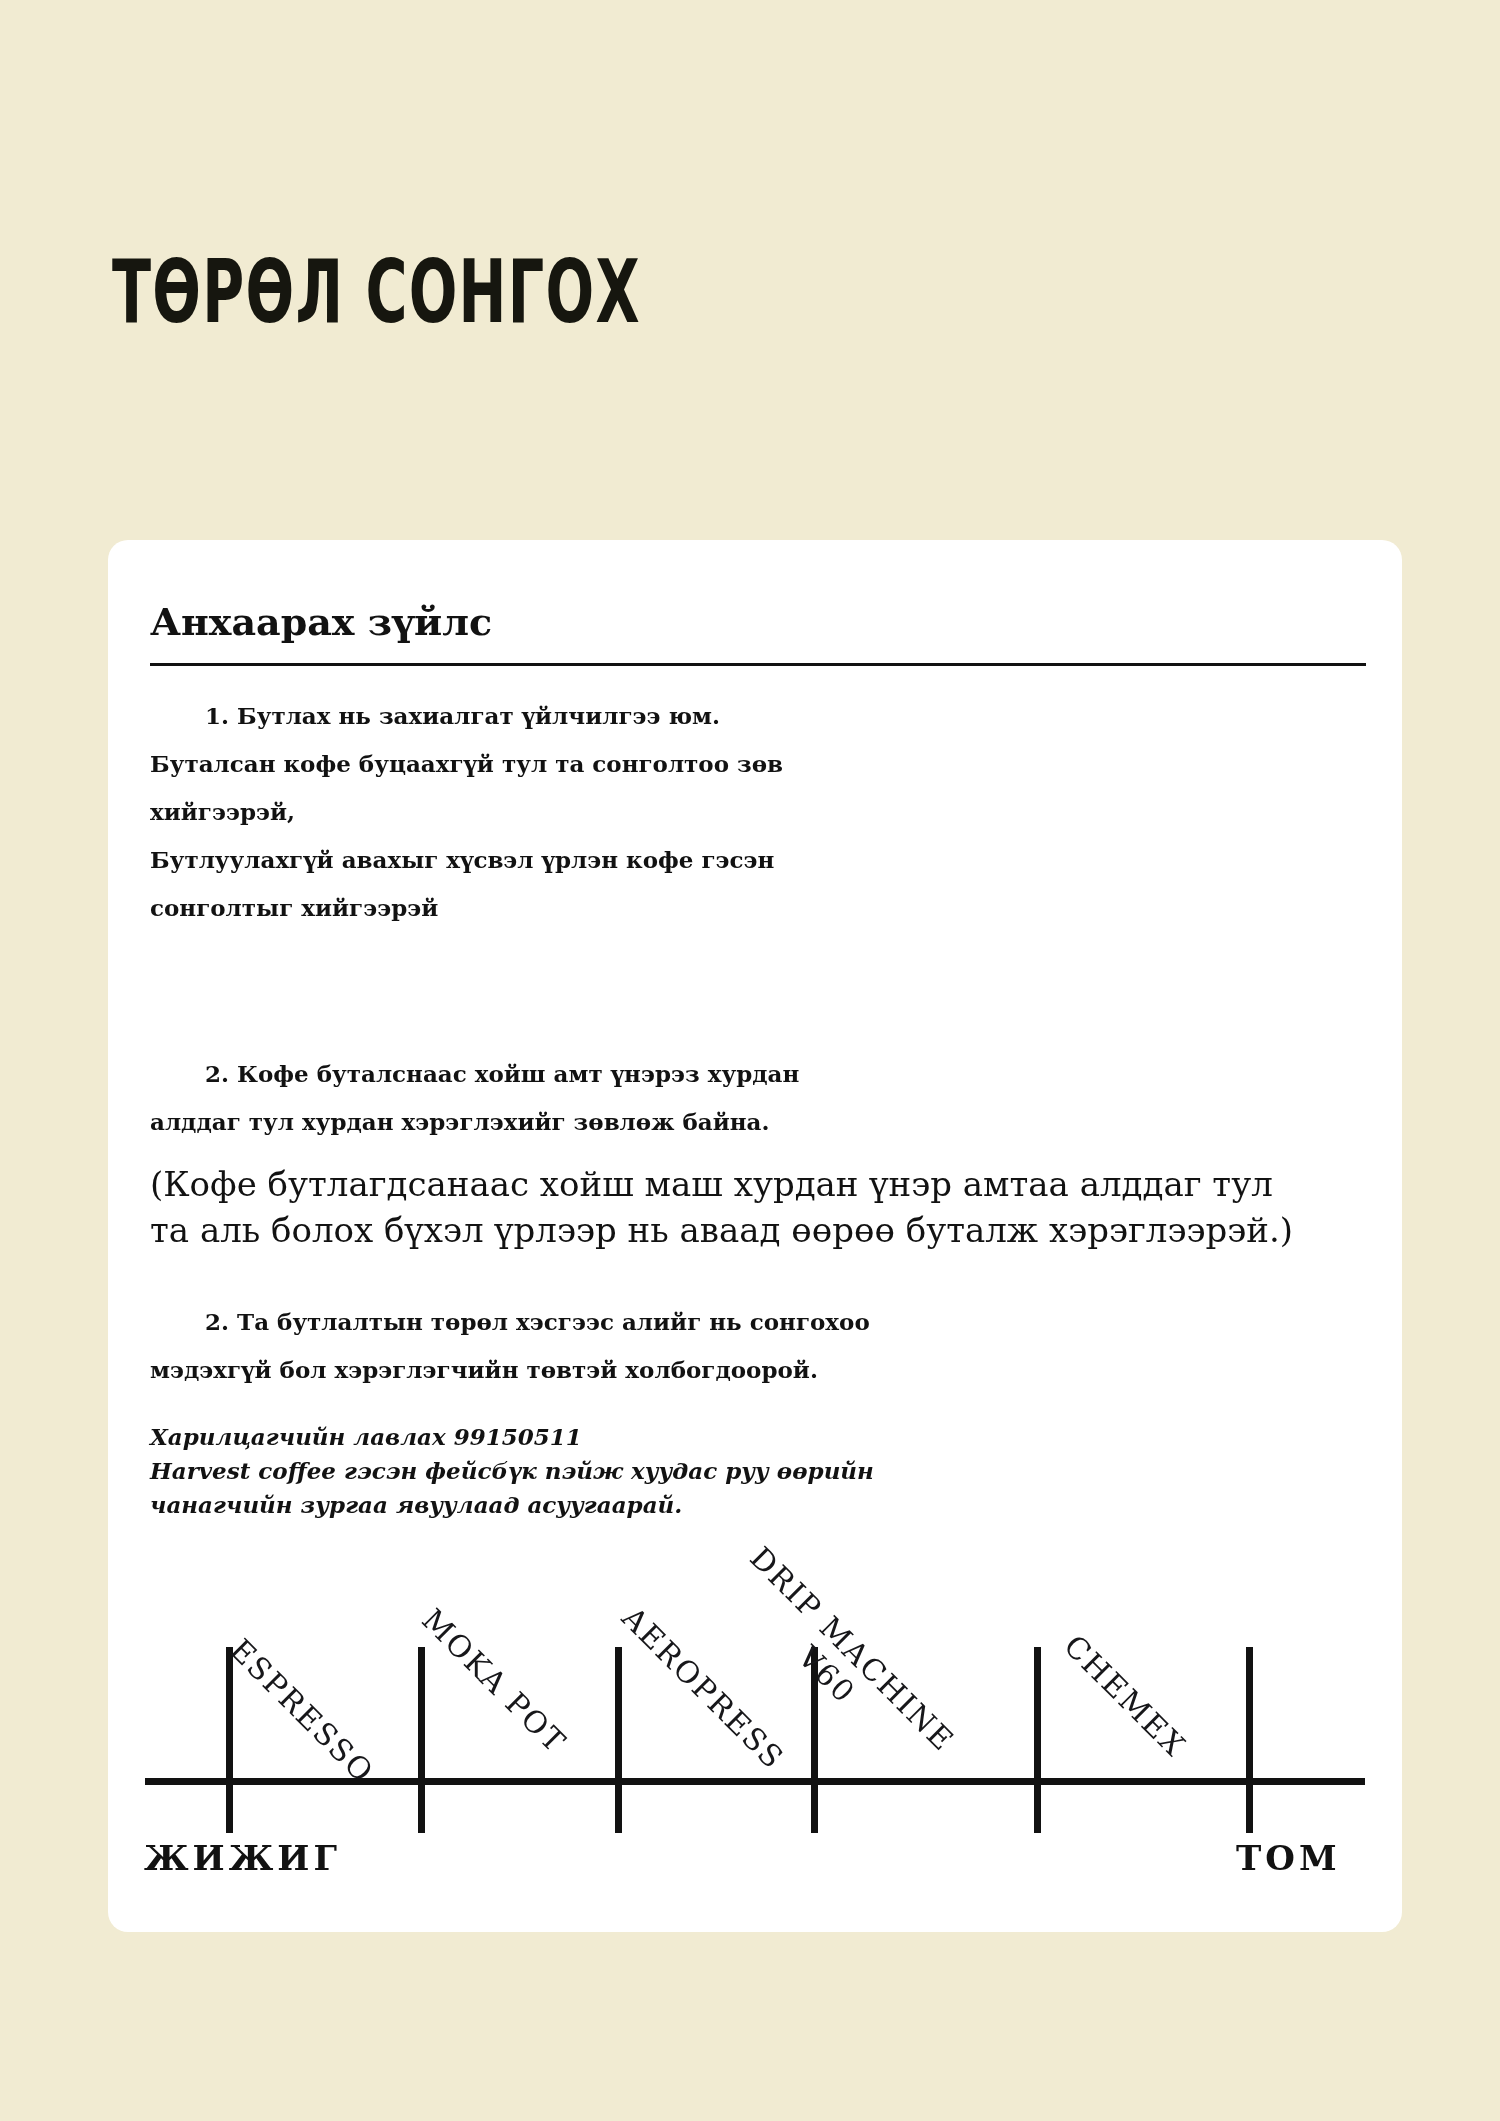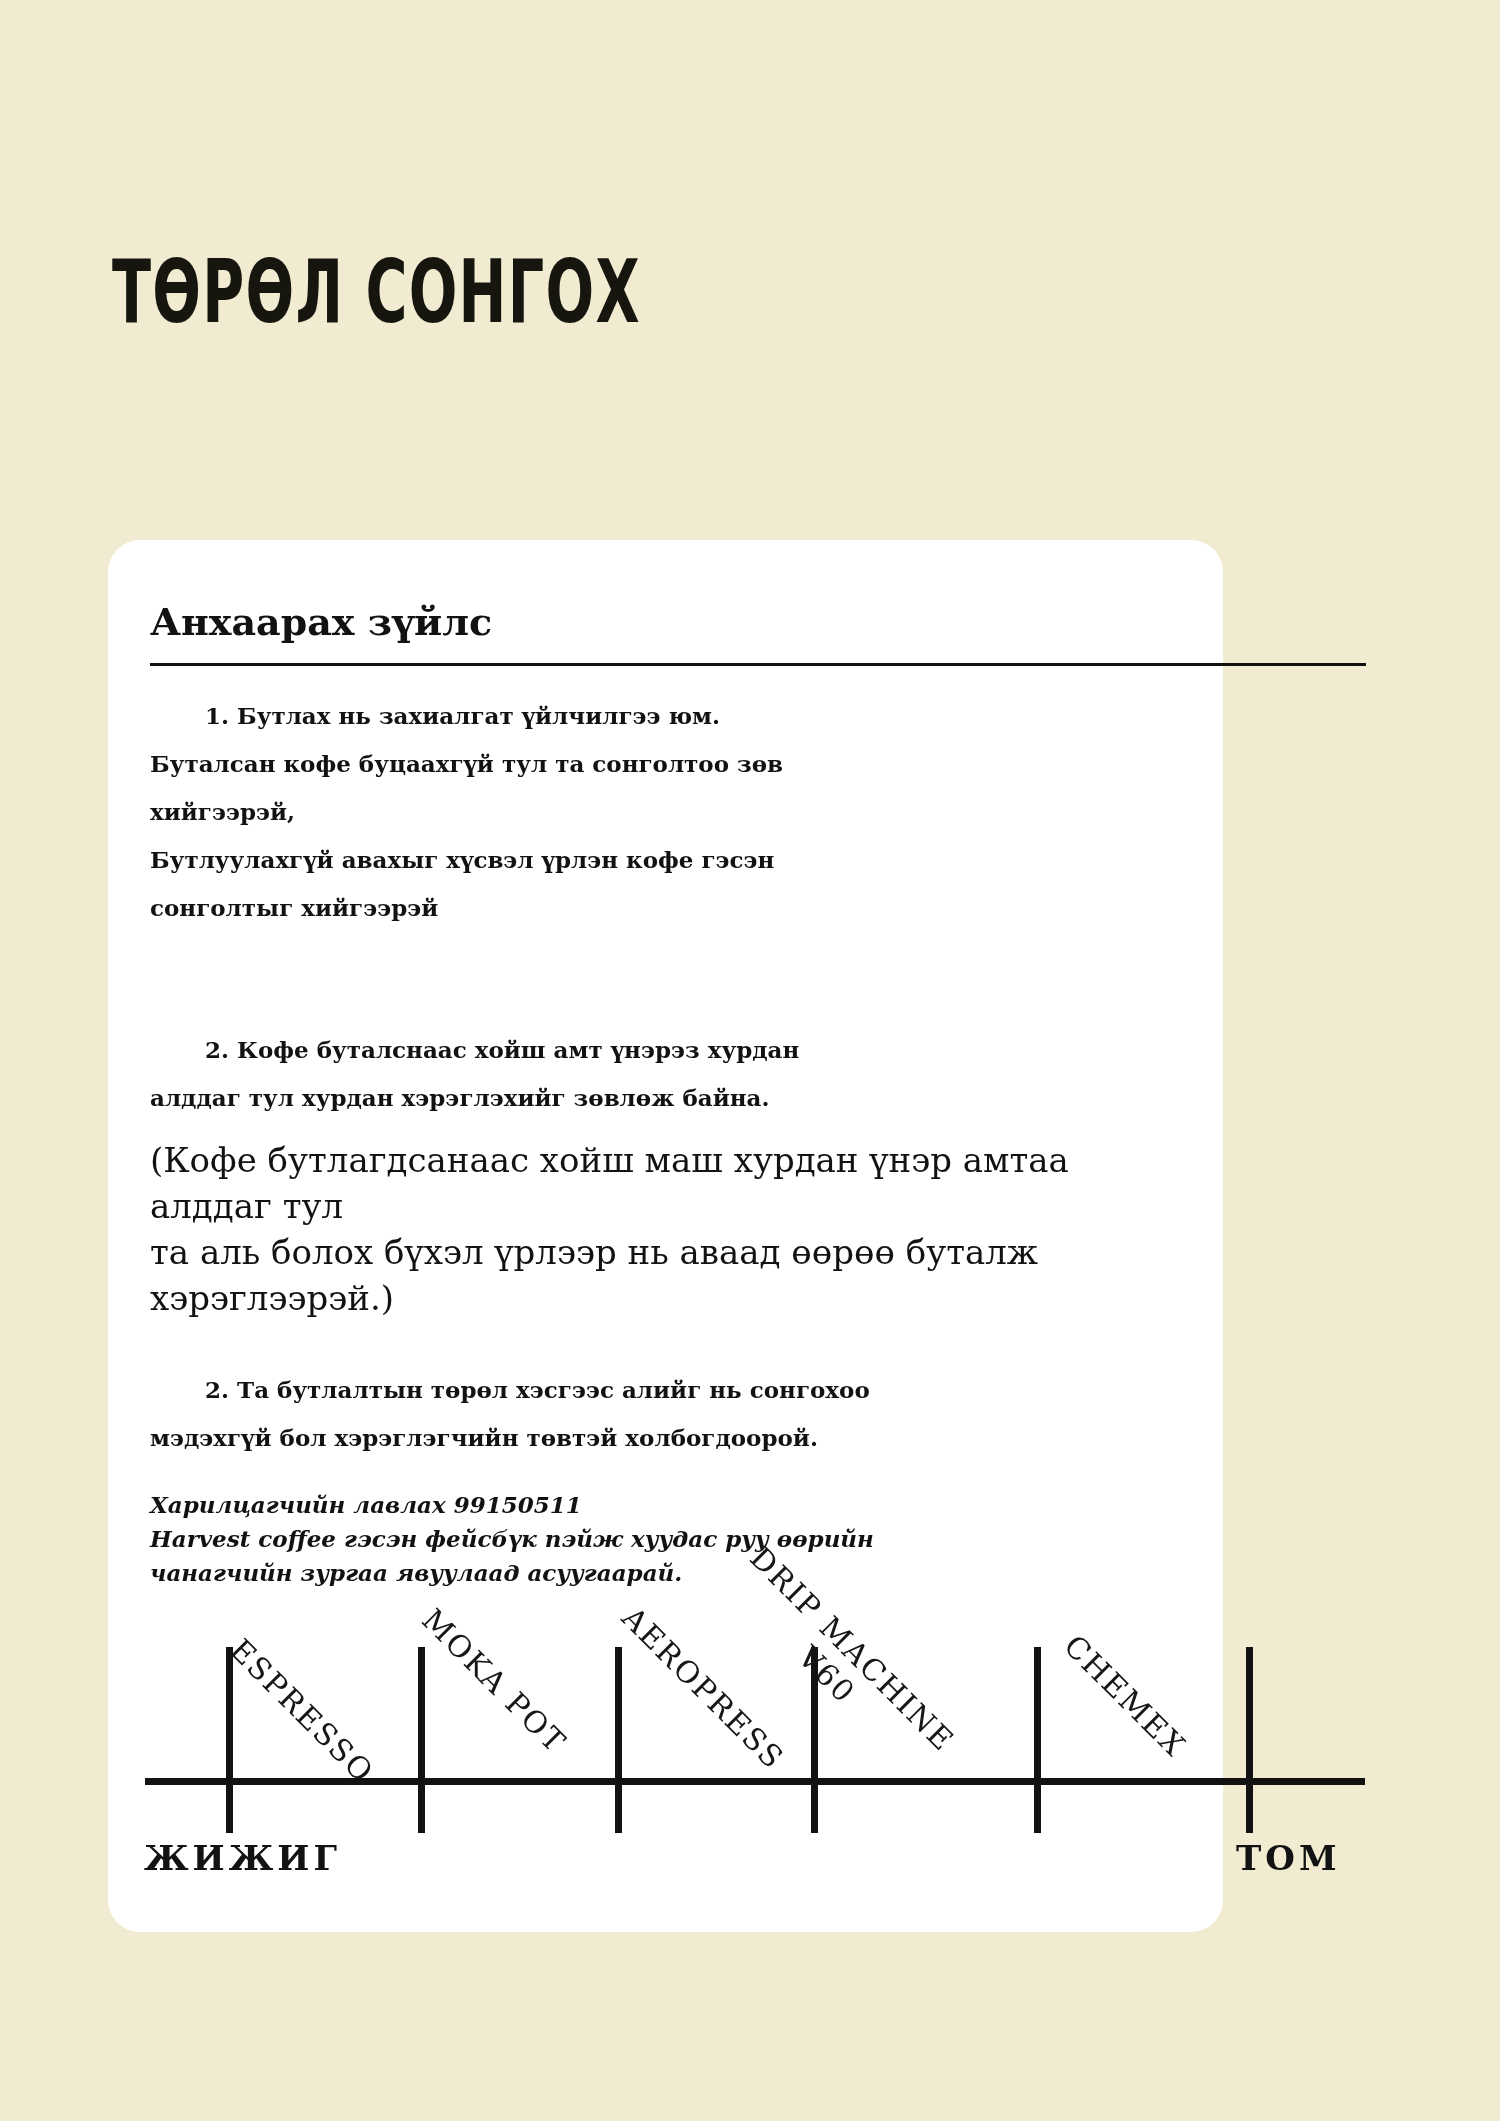--- a/index.html
+++ b/index.html
@@ -15,40 +15,40 @@
     margin:0;
     font-family:"DejaVu Sans","Liberation Sans",sans-serif;
     font-weight:700; font-size:88px; line-height:1;
     letter-spacing:2px;
     transform:scaleX(0.65); transform-origin:0 0;
     color:#16160f;
     white-space:nowrap;
   }
   .card {
     position:absolute; left:108px; top:540px;
-    width:1115px; height:1392px;
+    width:1294px; height:1392px;
     background:#ffffff;
-    border-radius:32px;
+    border-radius:20px;
     box-sizing:border-box;
     padding:58px 44px 0 42px;
   }
   .heading {
     margin:0; font-size:38px; line-height:1.25; font-weight:700;
   }
   .rule {
     border:none; border-top:3px solid #111;
     margin:17px 0 0 0; width:1216px;
   }
   .para {
     margin:0; white-space:pre-line;
     font-weight:700; font-size:23px; line-height:48px;
   }
   .indent { text-indent:55px; }
   .p1 { margin-top:26px; }
-  .p2 { margin-top:94px; }
+  .p2 { margin-top:118px; }
   .note { margin-top:15px; font-weight:400; font-size:34px; line-height:46px; }
   .p3 { margin-top:45px; }
   .contact { margin-top:26px; line-height:34px;font-style:italic; }
 
   .diagram {
     position:absolute; left:0; top:1005px;
     width:100%; height:390px;
   }
   .axis {
     position:absolute; left:37px; top:233px;

